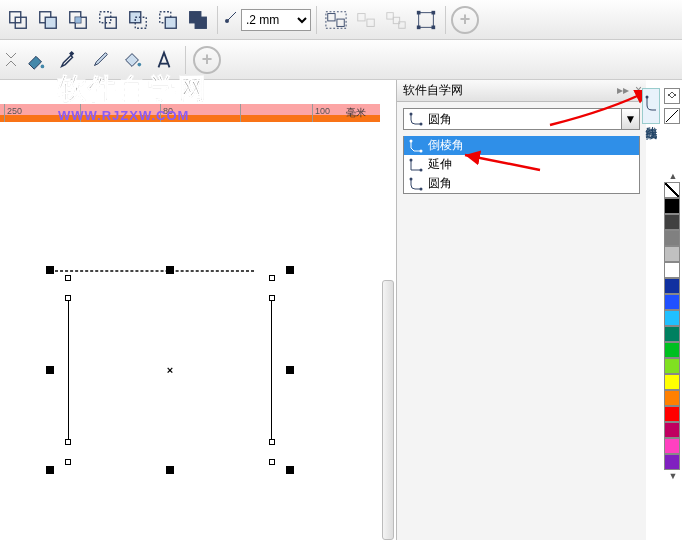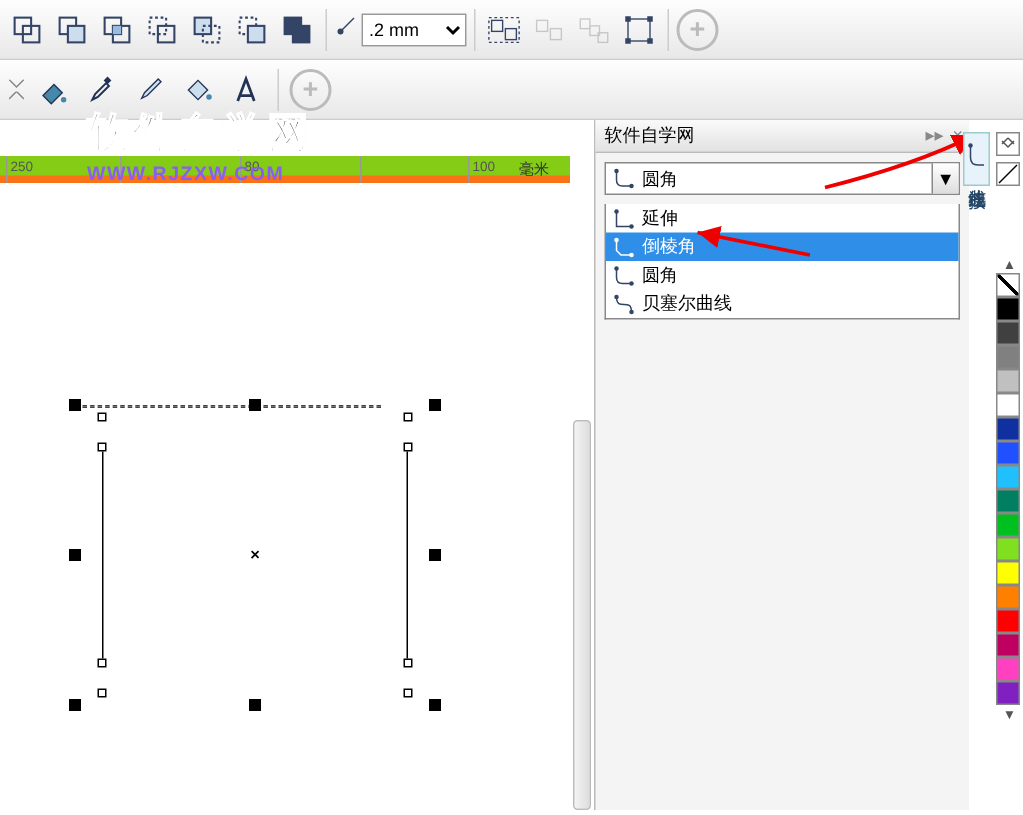--- a/index.html
+++ b/index.html
@@ -19,21 +19,21 @@
 .second-toolbar{height:40px;background:linear-gradient(to bottom,#fefefe,#e8e8e8);border-bottom:1px solid #ccc;display:flex;align-items:center;padding:2px 4px;gap:4px;}
 .arrow-box{width:14px;height:34px;display:flex;flex-direction:column;justify-content:center;align-items:center;gap:2px;color:#888;}
 
 
 .watermark{position:absolute;left:58px;top:70px;z-index:5;pointer-events:none;}
 .watermark .cn{font-size:28px;font-weight:bold;color:#000000;-webkit-text-stroke:1px #fff;letter-spacing:2px;}
 .watermark .url{font-size:13px;font-weight:bold;color:#8b5cf6;letter-spacing:1px;}
 
 
 .canvas-wrap{position:absolute;left:0;top:80px;right:0;bottom:0;}
-.ruler-h{position:absolute;left:0;top:24px;width:380px;height:18px;background:#84cc16;border-bottom:5px solid #f97316;}
+.ruler-h{position:absolute;left:0;top:24px;width:380px;height:18px;background:#fca5a5;border-bottom:7px solid #f97316;}
 .ruler-h .tick{position:absolute;top:0;height:18px;border-left:1px solid #999;}
 .ruler-h .tick span{position:absolute;top:2px;left:2px;font-size:9px;color:#555;}
 .ruler-unit{position:absolute;left:346px;top:26px;font-size:10px;color:#333;}
 .canvas{position:absolute;left:0;top:44px;width:380px;height:420px;background:#fff;}
 
 
 .sel-box{position:absolute;left:50px;top:146px;width:240px;height:200px;}
 .handle{position:absolute;width:8px;height:8px;background:#000;}
 .handle.tl{left:-4px;top:-4px;}
 .handle.tm{left:50%;margin-left:-4px;top:-4px;}
@@ -282,51 +282,43 @@
   <div class="combo">
     <span class="ico"><svg width="16" height="16" viewBox="0 0 16 16">
           <path d="M3 3 L3 9 Q3 13 7 13 L13 13" fill="none" stroke="#346"></path>
           <circle cx="3" cy="3" r="1.5" fill="#346"></circle>
           <circle cx="13" cy="13" r="1.5" fill="#346"></circle>
         </svg></span>
     <span>圆角</span>
     <span class="dd">▼</span>
   </div>
   <div class="dropdown">
+    <div class="opt sel">
+      <span class="ico"><svg width="16" height="16">
+            <path d="M3 3 L3 10 L6 13 L13 13" fill="none" stroke="#fff"></path>
+            <circle cx="3" cy="3" r="1.5" fill="#fff"></circle>
+            <circle cx="13" cy="13" r="1.5" fill="#fff"></circle>
+          </svg></span>
+      <span>倒棱角</span>
+    </div>
     <div class="opt">
       <span class="ico"><svg width="16" height="16">
             <path d="M3 3 L3 13 L13 13" fill="none" stroke="#346"></path>
             <circle cx="3" cy="3" r="1.5" fill="#346"></circle>
             <circle cx="13" cy="13" r="1.5" fill="#346"></circle>
           </svg></span>
       <span>延伸</span>
     </div>
-    <div class="opt sel">
-      <span class="ico"><svg width="16" height="16">
-            <path d="M3 3 L3 10 L6 13 L13 13" fill="none" stroke="#fff"></path>
-            <circle cx="3" cy="3" r="1.5" fill="#fff"></circle>
-            <circle cx="13" cy="13" r="1.5" fill="#fff"></circle>
-          </svg></span>
-      <span>倒棱角</span>
-    </div>
     <div class="opt">
       <span class="ico"><svg width="16" height="16">
             <path d="M3 3 L3 9 Q3 13 7 13 L13 13" fill="none" stroke="#346"></path>
             <circle cx="3" cy="3" r="1.5" fill="#346"></circle>
             <circle cx="13" cy="13" r="1.5" fill="#346"></circle>
           </svg></span>
       <span>圆角</span>
-    </div>
-    <div class="opt">
-      <span class="ico"><svg width="16" height="16">
-            <path d="M3 3 C3 13 13 3 13 13" fill="none" stroke="#346"></path>
-            <circle cx="3" cy="3" r="1.5" fill="#346"></circle>
-            <circle cx="13" cy="13" r="1.5" fill="#346"></circle>
-          </svg></span>
-      <span>贝塞尔曲线</span>
     </div>
   </div>
 </div>
 
 <div class="arrow-ann" style="left:460px;top:120px">
   <svg width="200" height="60">
       <defs>
         <marker id="ah1" markerWidth="8" markerHeight="8" refX="6" refY="3" orient="auto">
           <path d="M0 0 L6 3 L0 6 Z" fill="#e00"></path>
         </marker>

